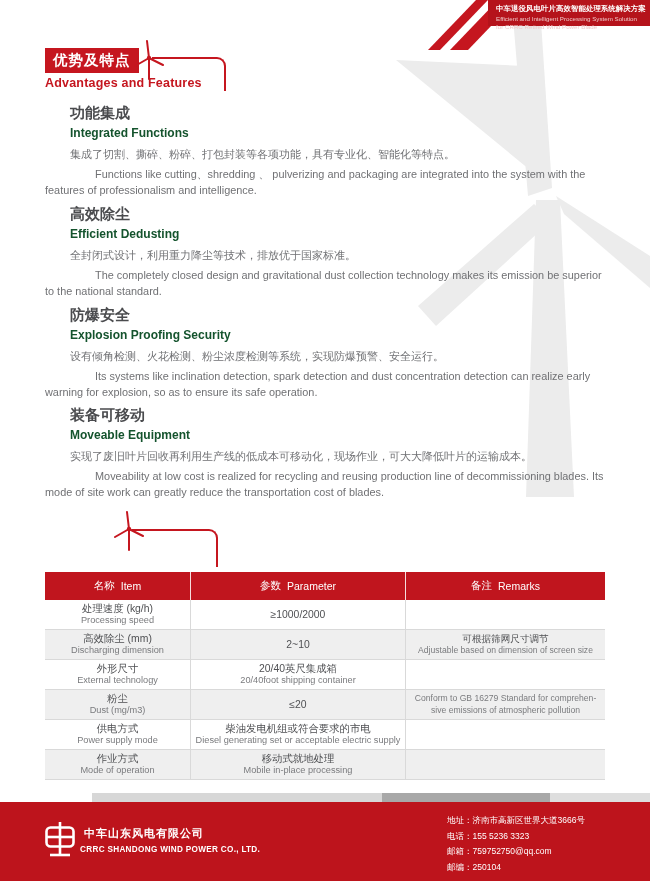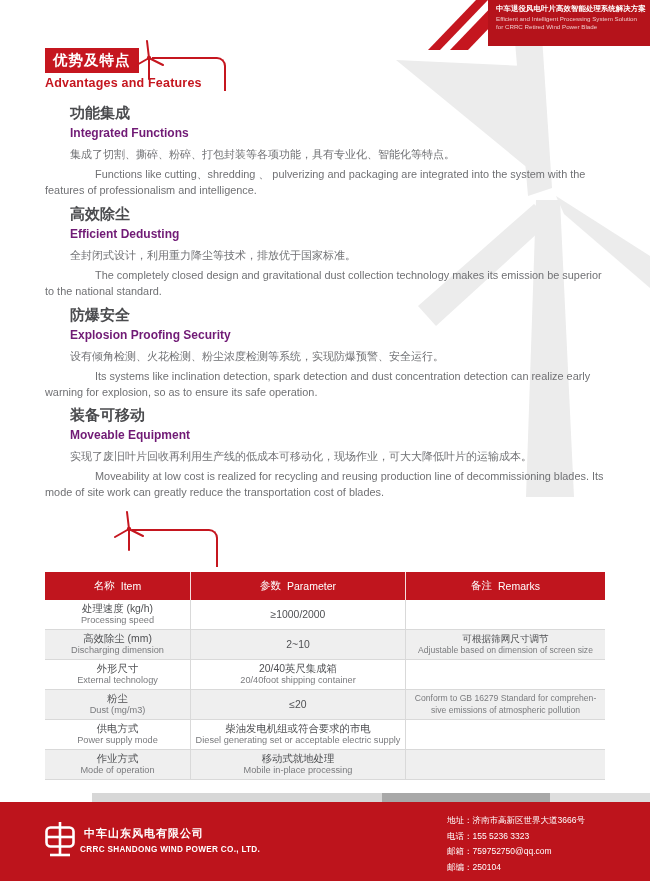--- a/index.html
+++ b/index.html
@@ -2,36 +2,36 @@
 <html><head>
 <meta charset="utf-8">
 <style>
   html,body{margin:0;padding:0;background:#fff;}
   .page{position:relative;width:650px;height:881px;overflow:hidden;background:#fff;
         font-family:"Liberation Sans","DejaVu Sans",sans-serif;}
   svg{display:block;}
   .abs{position:absolute;}
 
   
-  .banner{position:absolute;top:0;left:488px;width:162px;height:46px;background:#b5131b;
+  .banner{position:absolute;top:0;left:488px;width:162px;height:26px;background:#b5131b;
           color:#fff;padding:4px 6px 0 8px;box-sizing:border-box;}
   .banner-zh{font-size:7.4px;font-weight:bold;white-space:nowrap;letter-spacing:.1px;margin-bottom:1px;}
   .banner-en{font-size:6.2px;line-height:1.35;color:#efc9c9;white-space:nowrap;}
 
   
   .red-box{display:inline-block;background:#c5161f;color:#fff;font-weight:bold;
            font-size:14.5px;padding:3px 8px;letter-spacing:1px;}
   .sec-sub{color:#c5161f;font-weight:bold;font-size:12.5px;margin-top:3px;letter-spacing:.2px;}
   .connector{position:absolute;border-top:2px solid #c5161f;border-right:2px solid #c5161f;
              border-top-right-radius:9px;}
 
   
   .feature{position:absolute;left:45px;width:560px;box-sizing:border-box;padding-left:25px;}
   .f-title-zh{font-size:15px;font-weight:bold;color:#4a4b4e;margin:0 0 3px 0;}
-  .f-title-en{font-size:12px;font-weight:bold;color:#701a75;margin:0 0 7px 0;}
+  .f-title-en{font-size:12px;font-weight:bold;color:#14532d;margin:0 0 7px 0;}
   .f-body-zh{font-size:11px;color:#707174;margin:0 0 4px 0;}
   .f-body-en{font-size:10.9px;color:#707174;line-height:1.5;margin:0 0 0 -25px;text-indent:50px;}
 
   
   .ptable{position:absolute;left:45px;top:572px;width:560px;font-size:10px;}
   .trow{display:flex;width:560px;}
   .thead{background:#c0151e;color:#fff;height:28px;}
   .th,.td{box-sizing:border-box;display:flex;flex-direction:column;justify-content:center;
           align-items:center;text-align:center;}
   .c1{width:145px;}.c2{width:215px;}.c3{width:200px;}

